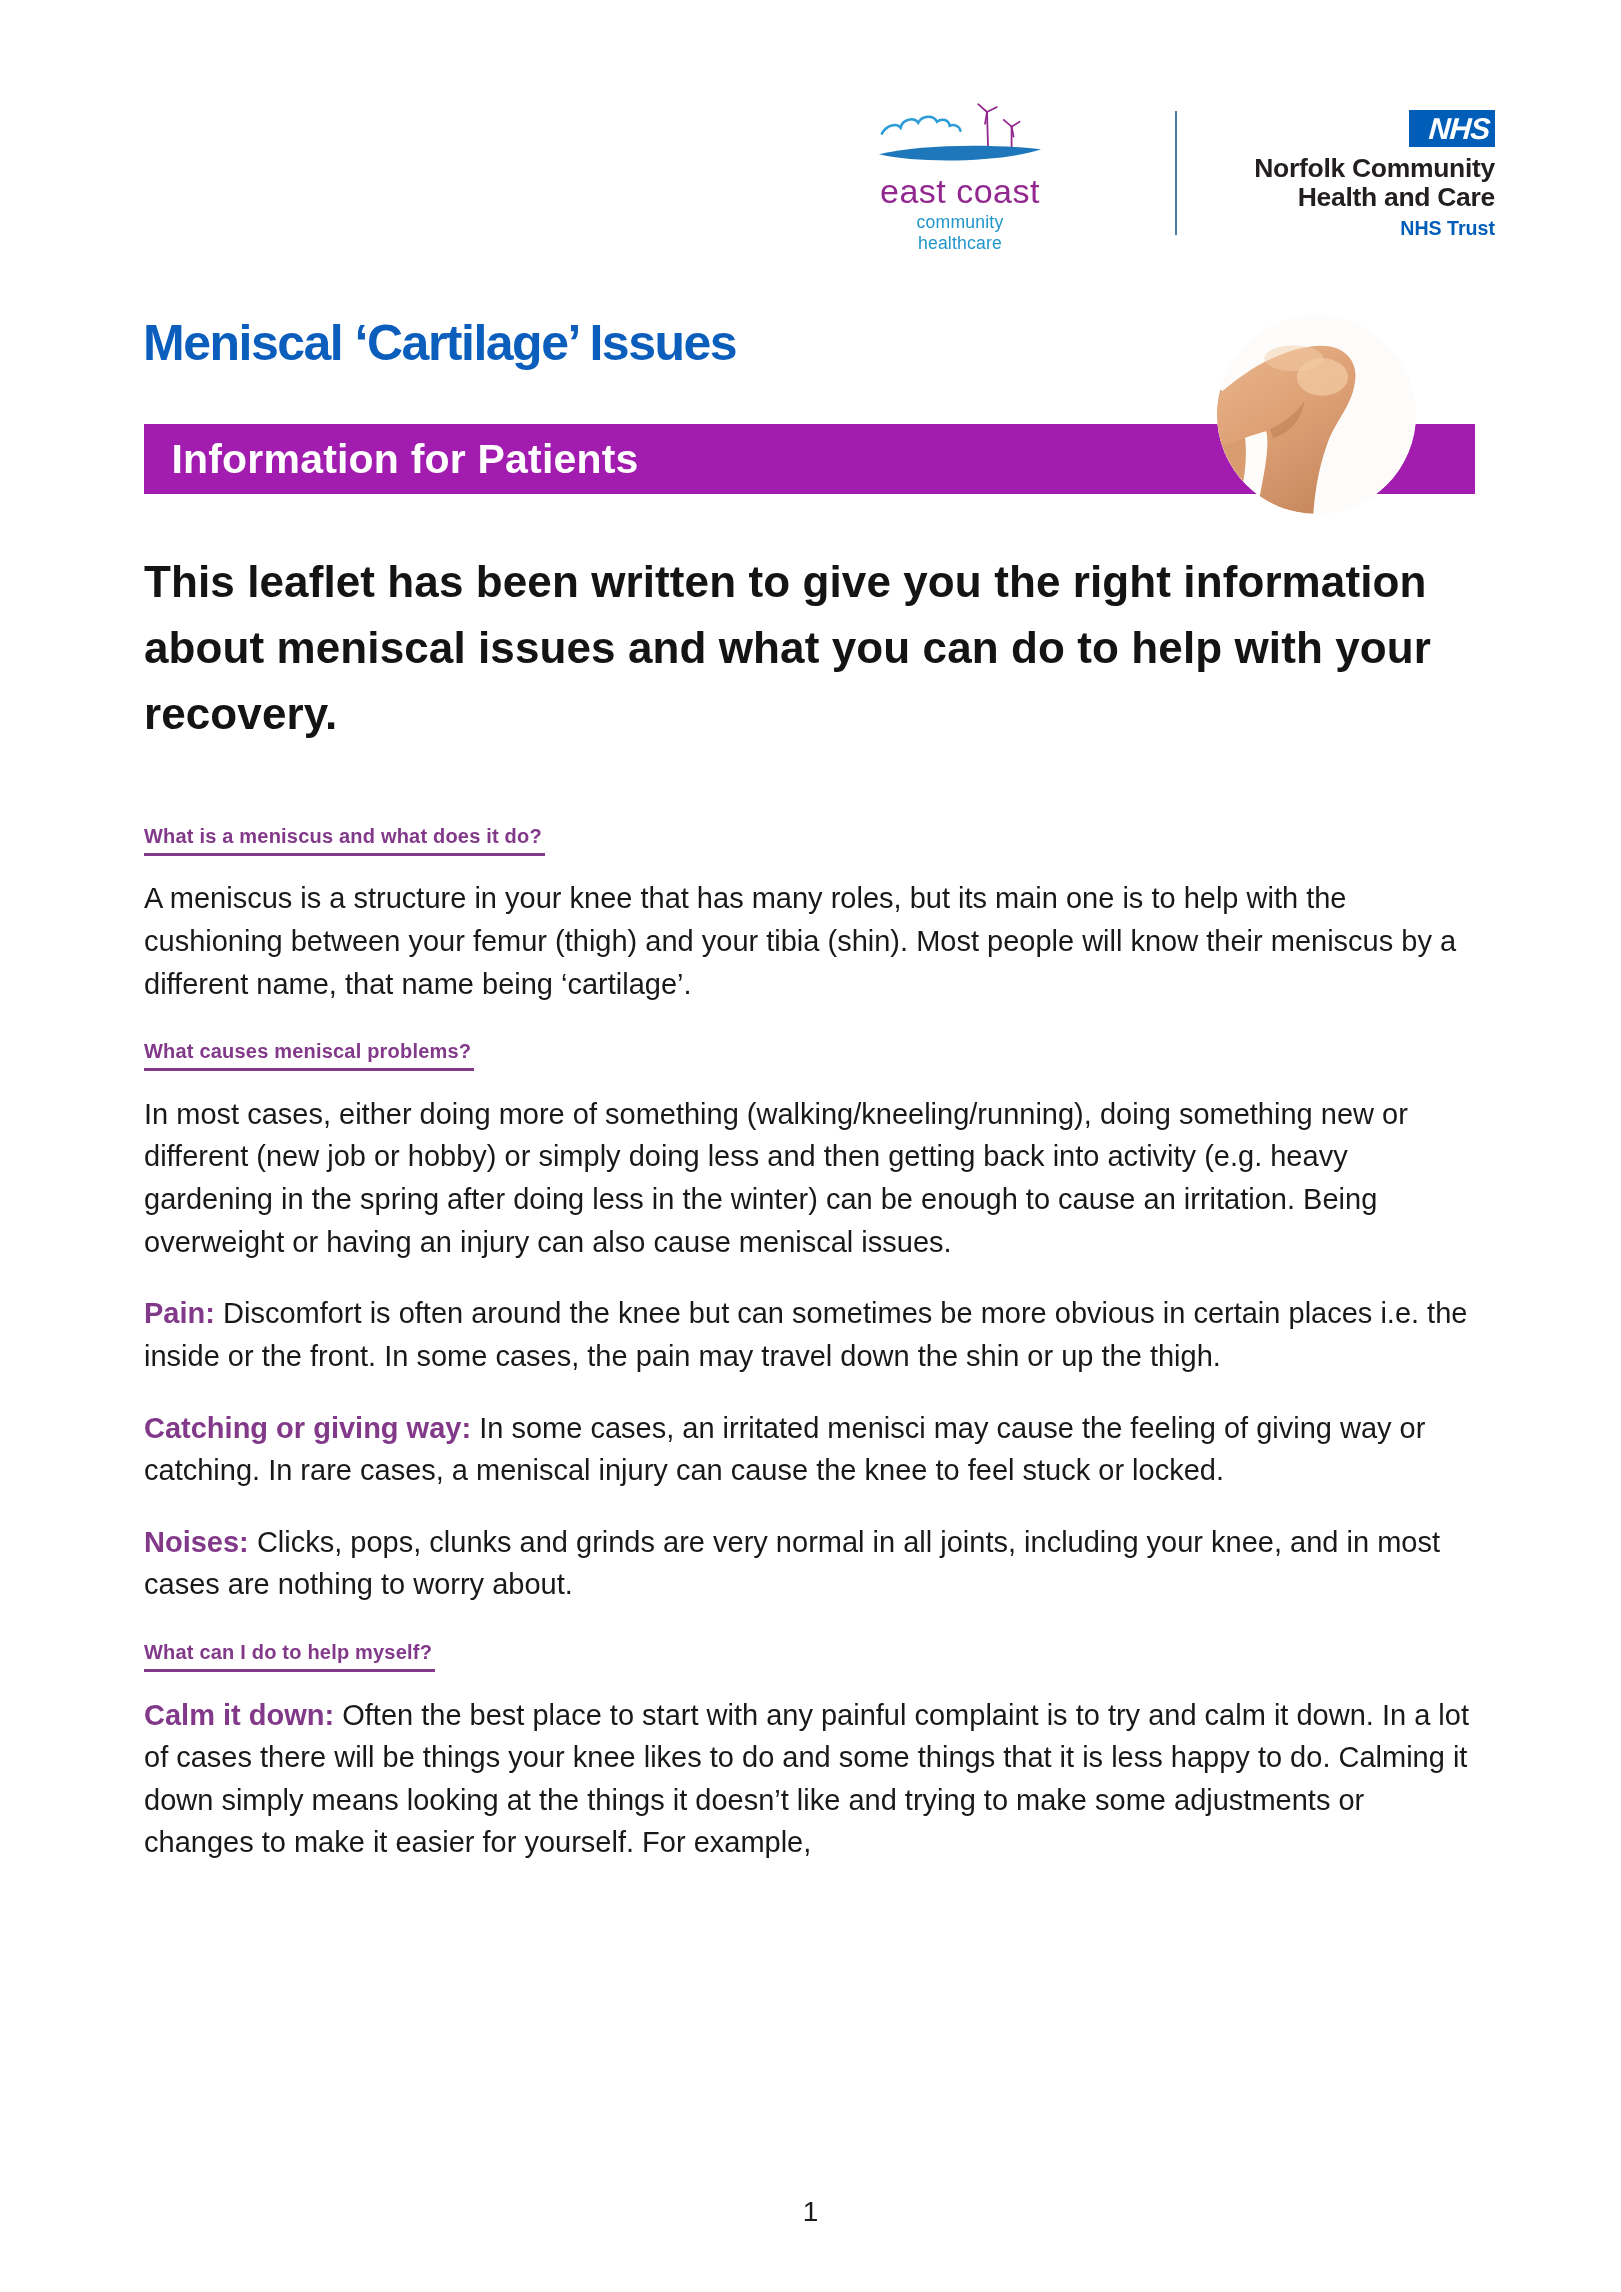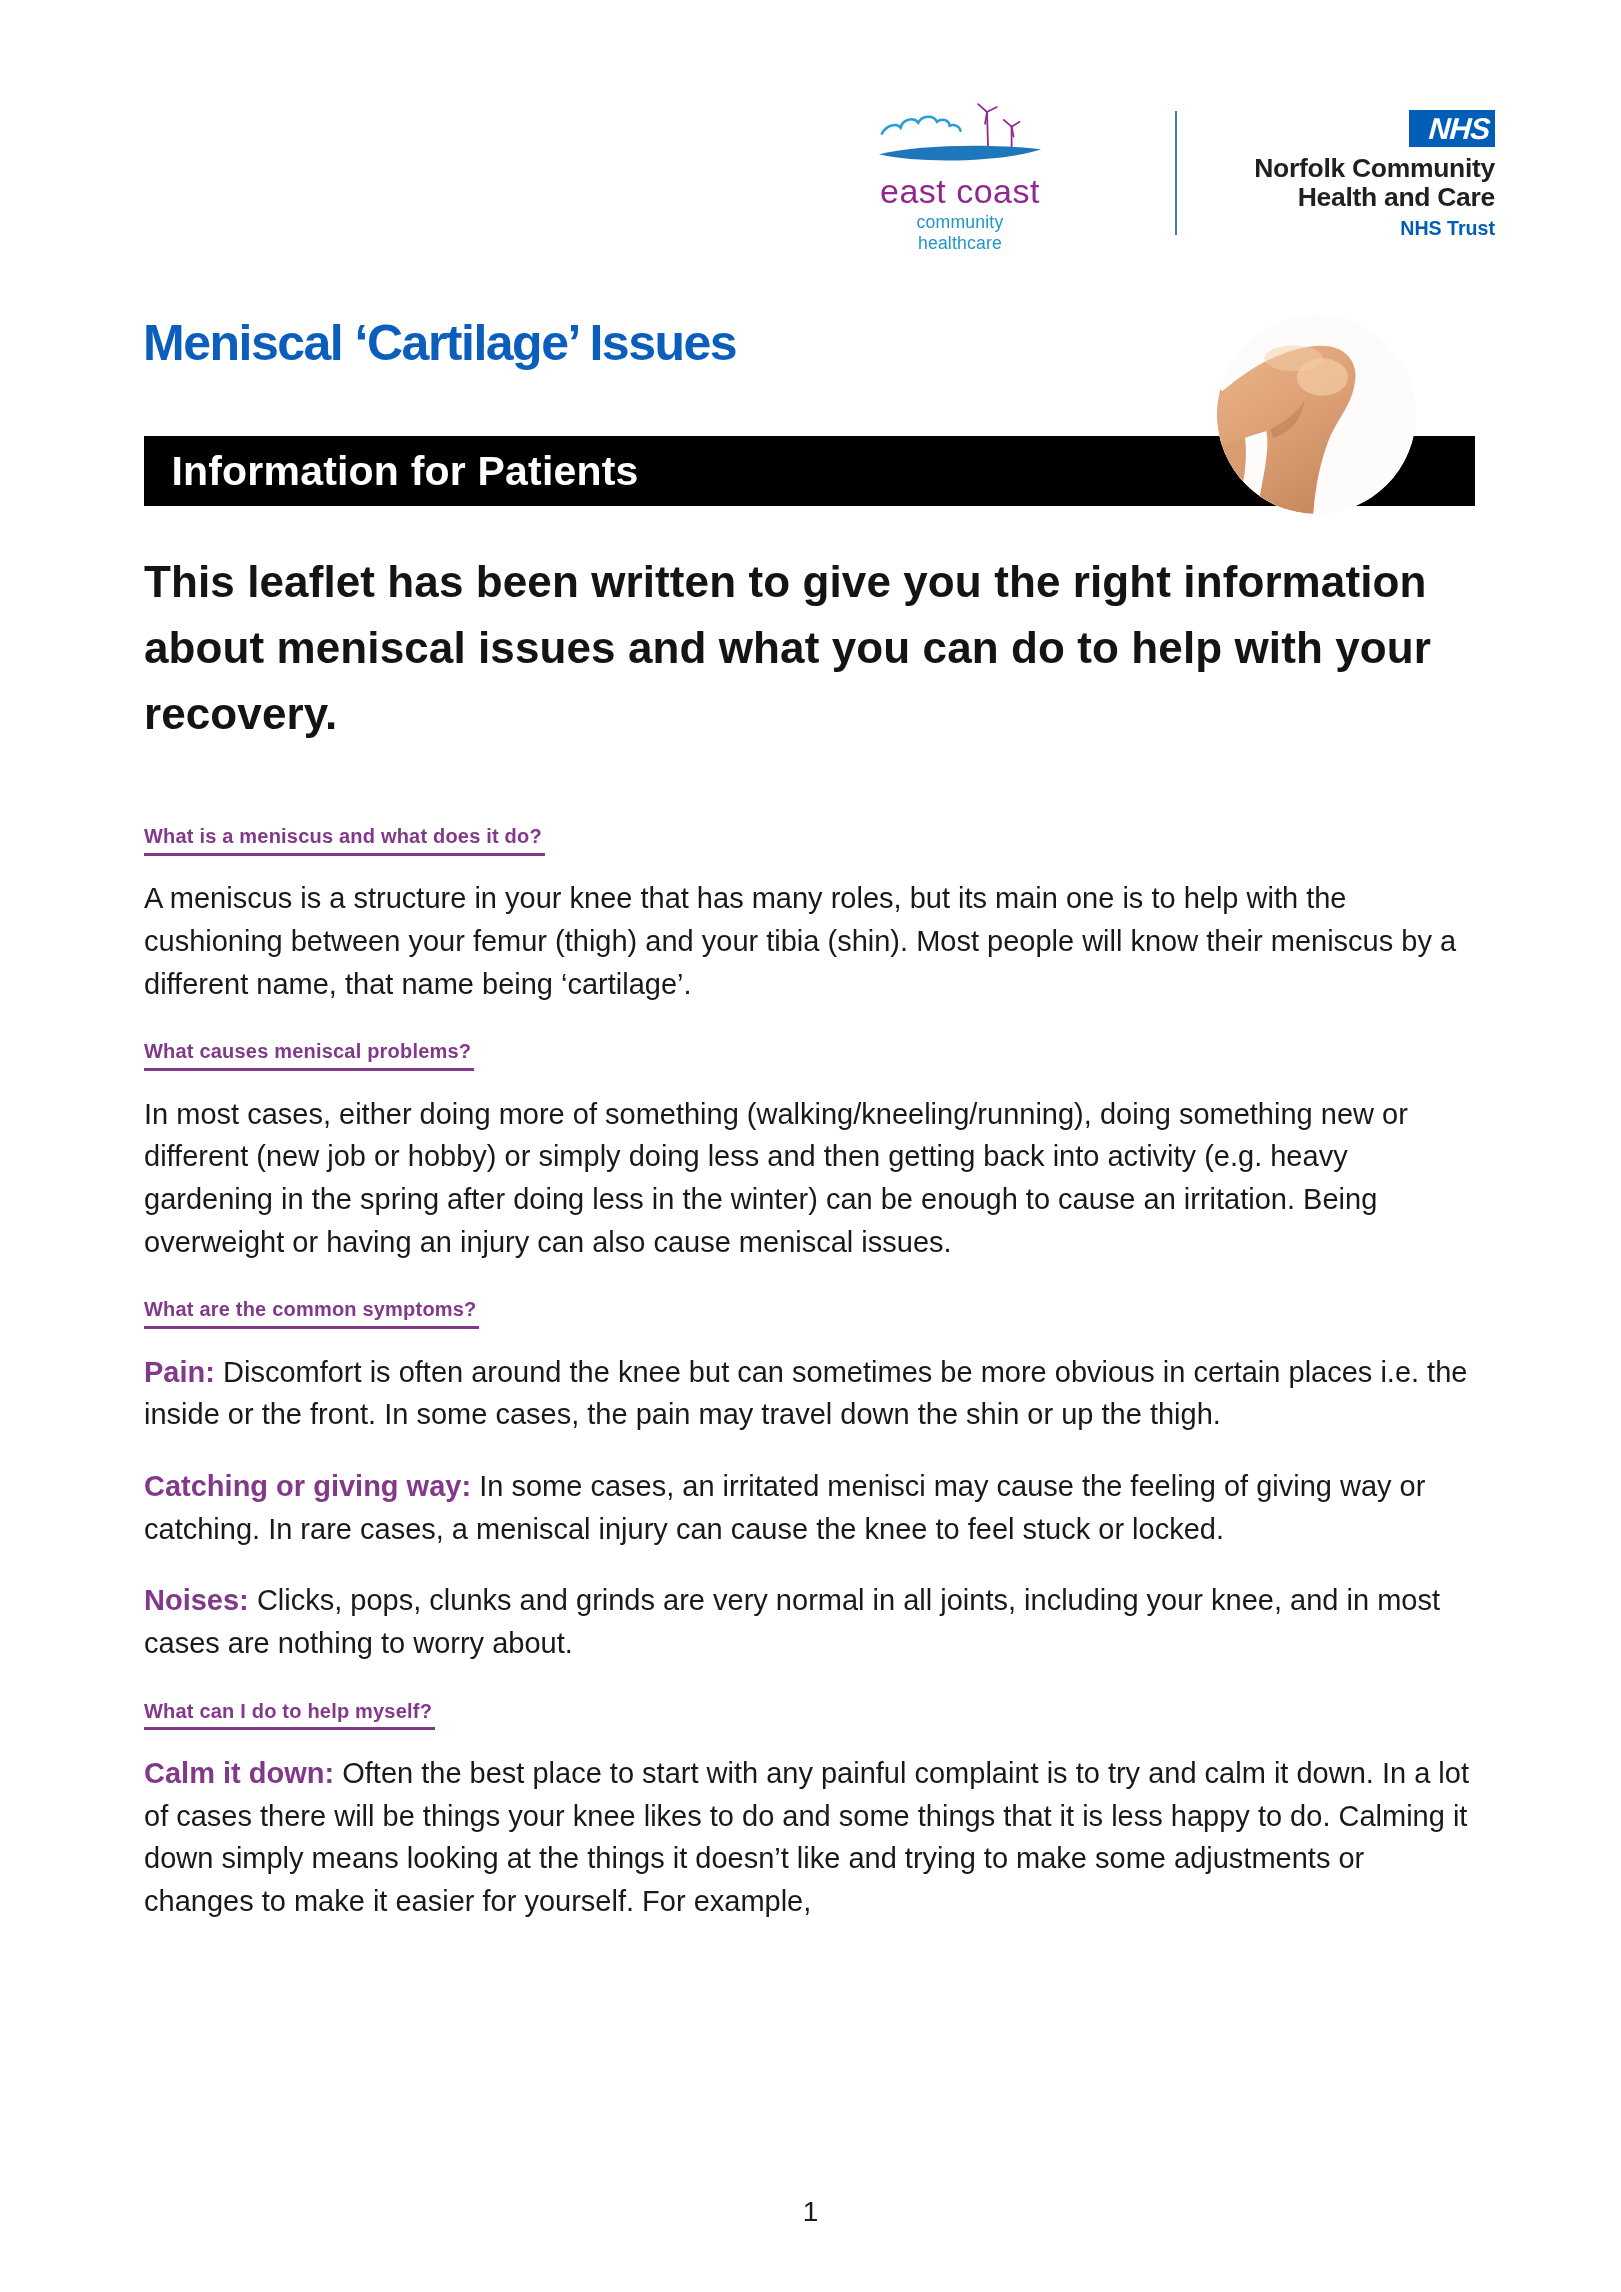--- a/index.html
+++ b/index.html
@@ -53,21 +53,21 @@
   }
 
   
   .doc-title {
     position: absolute; left: 143px; top: 316px; margin: 0;
     font-size: 50px; font-weight: bold; color: #0c5ebc;
     letter-spacing: -1.5px; line-height: 1.1; white-space: nowrap;
   }
   .banner {
     position: absolute; left: 144px; top: 424px;
-    width: 1331px; height: 70px; background: #000000; z-index: 1; margin-top: 12px;
+    width: 1331px; height: 70px; background: #a21caf; z-index: 1;
   }
   .banner span {
     display: block; line-height: 70px; padding-left: 27.4px;
     color: #ffffff; font-weight: bold; font-size: 41px; letter-spacing: 0.2px;
   }
   .knee {
     position: absolute; left: 1217px; top: 315px;
     width: 199px; height: 199px; border-radius: 50%;
     overflow: hidden; background: #fdfcfb; z-index: 2;
   }
@@ -182,21 +182,20 @@
   </section>
 
   <section>
     <h2 class="sec-h">What causes meniscal problems?</h2>
     <p class="para">
       <span>In most cases, either doing more of something (walking/kneeling/running), doing something new or different (new job or hobby) or simply doing less and then getting back into activity (e.g. heavy gardening in the spring after doing less in the winter) can be enough to cause an irritation. Being overweight or having an injury can also cause meniscal issues.</span>
     </p>
   </section>
 
   <section>
-    <h2 class="sec-h">What are the common symptoms?</h2>
     <p class="para">
       <span class="lead">Pain:</span><span>Discomfort is often around the knee but can sometimes be more obvious in certain places i.e. the inside or the front. In some cases, the pain may travel down the shin or up the thigh.</span>
     </p>
     <p class="para">
       <span class="lead">Catching or giving way:</span><span>In some cases, an irritated menisci may cause the feeling of giving way or catching. In rare cases, a meniscal injury can cause the knee to feel stuck or locked.</span>
     </p>
     <p class="para">
       <span class="lead">Noises:</span><span>Clicks, pops, clunks and grinds are very normal in all joints, including your knee, and in most cases are nothing to worry about.</span>
     </p>
   </section>

